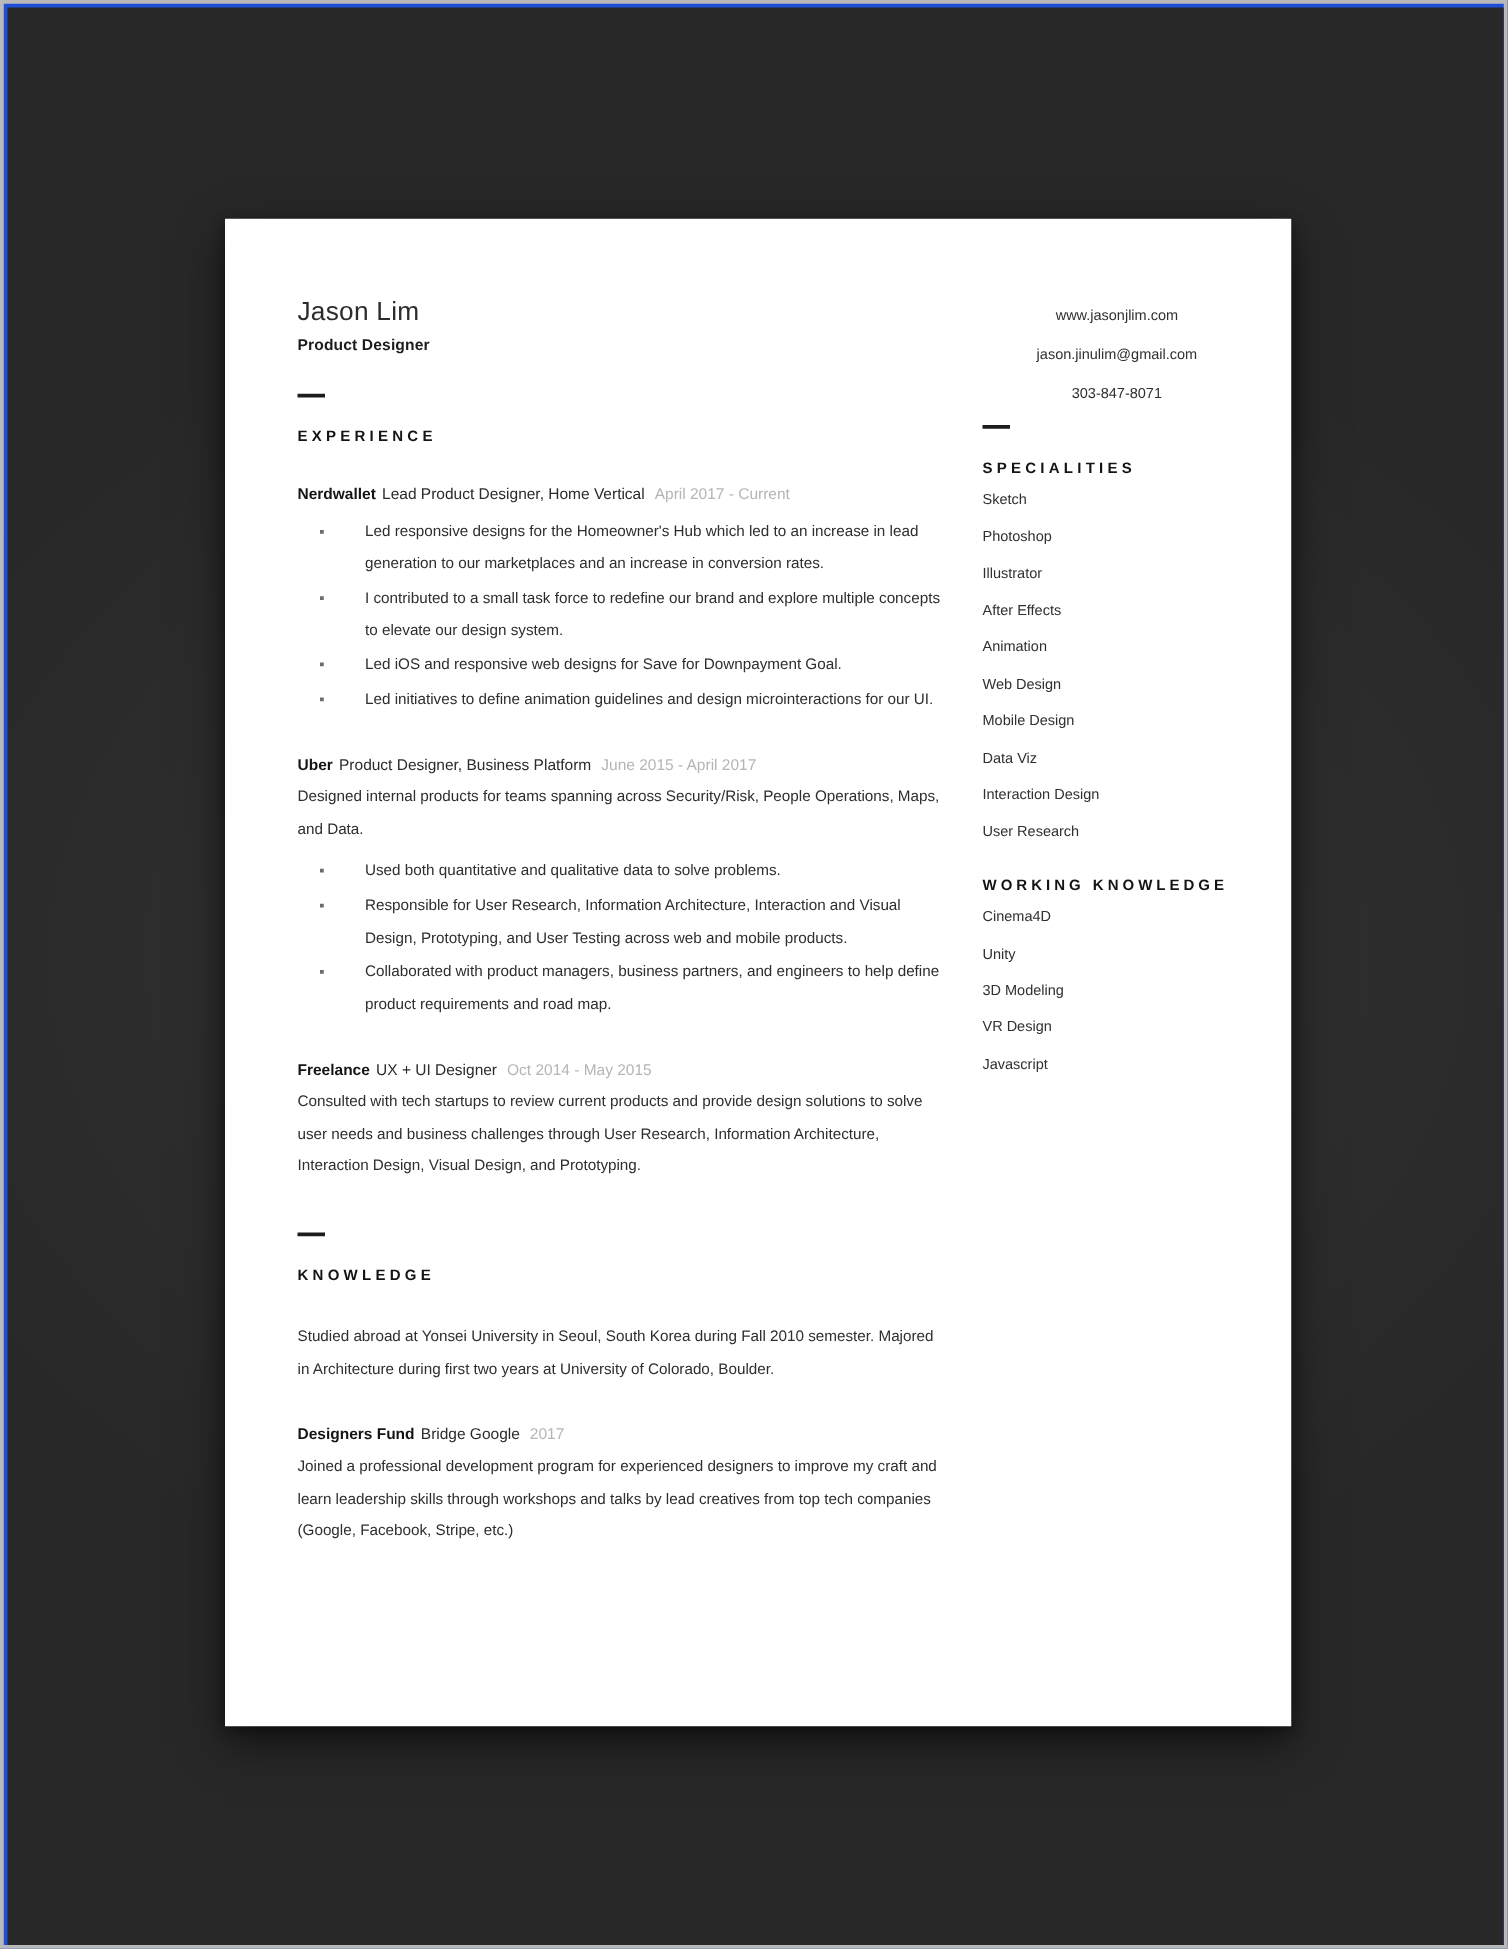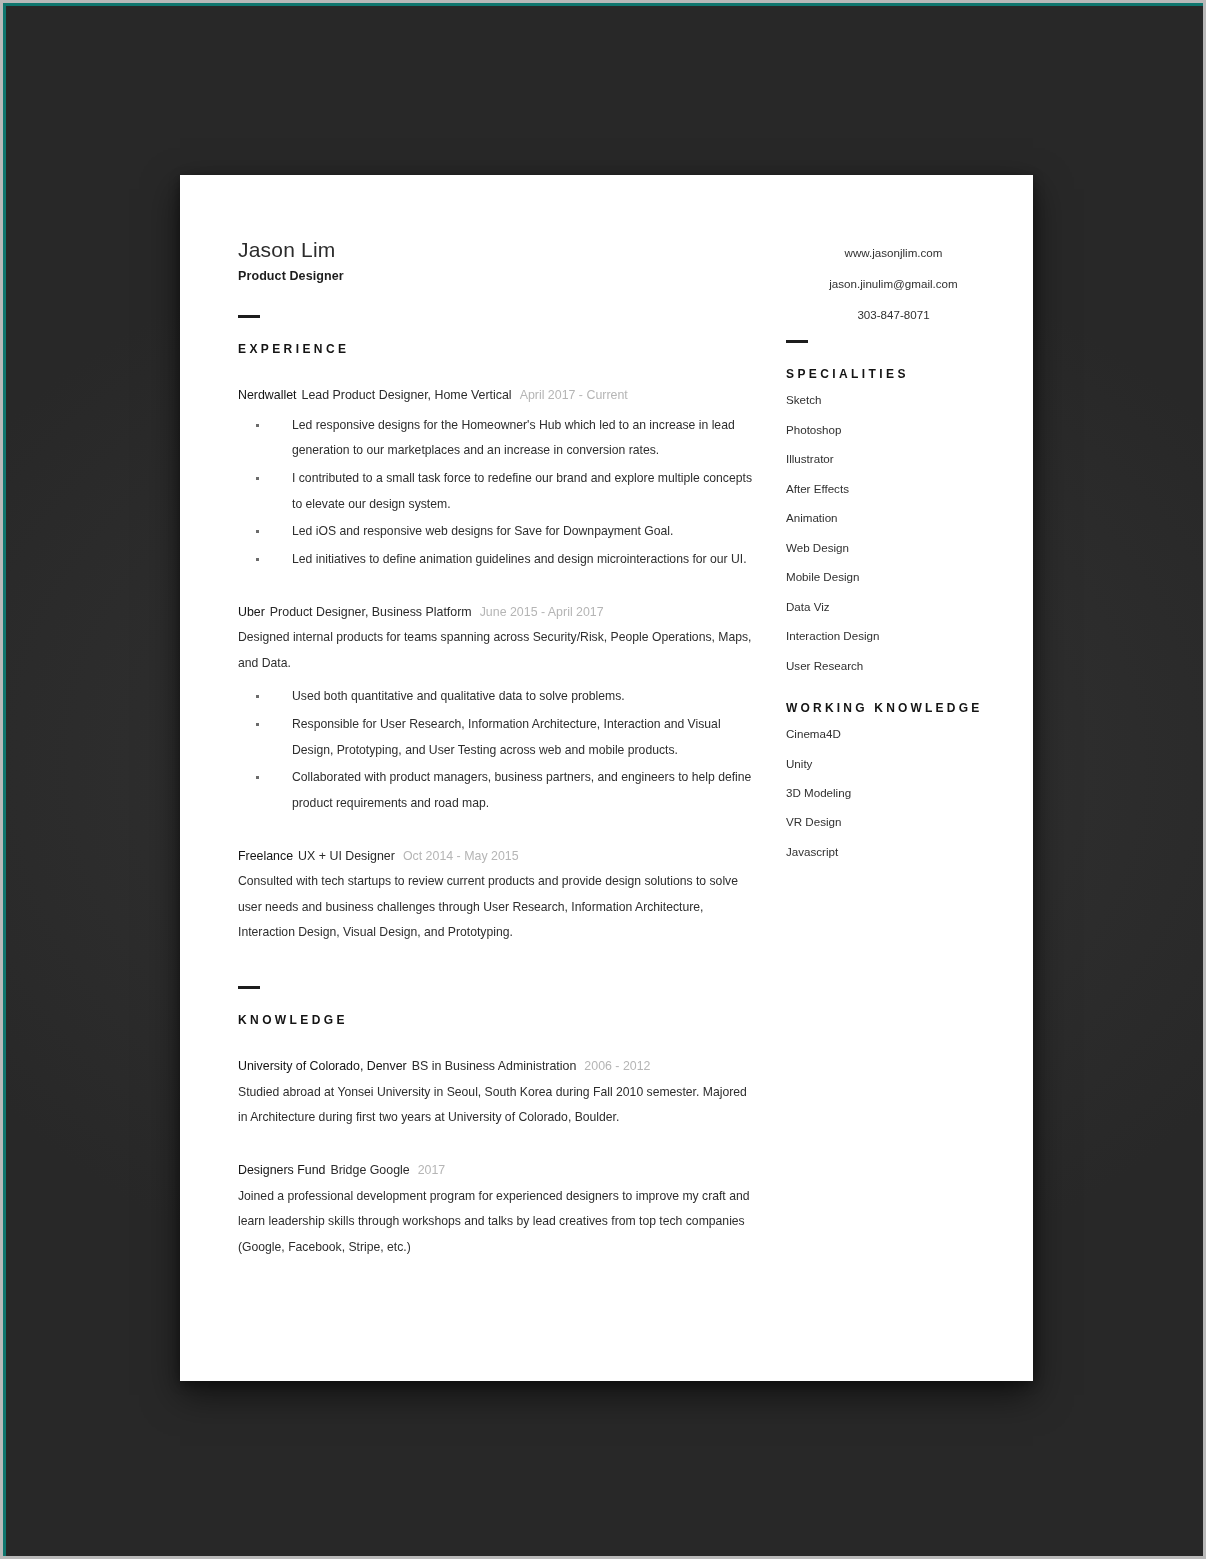--- a/index.html
+++ b/index.html
@@ -17,21 +17,21 @@
   }
 
   
   #frame {
     position: absolute;
     left: 0; top: 0;
     width: 1206px;
     height: 1559px;
     box-sizing: border-box;
     border: 3px solid #b9b9b9;
-    background: #0f766e;
+    background: #1d4ed8;
     overflow: hidden;
     padding-left: 11px;
   }
   #backdrop {
     position: absolute;
     left: 3px; top: 3px;
     width: 1200px; height: 1553px;
     background:
       radial-gradient(ellipse 760px 560px at 600px 760px, #333333 0%, #2e2e2e 55%, #282828 100%);
   }
@@ -97,21 +97,21 @@
   .section-head.wk-head { letter-spacing: 3.2px; }
 
   .job { margin-top: 30px; }
   .job-line {
     font-size: 12.4px;
     color: #2b2b2b;
     line-height: 1.5;
     margin: 0;
   }
   .org {
-    font-weight: 400;
+    font-weight: 700;
     color: #141414;
   }
   .title {
     font-weight: 400;
     color: #2b2b2b;
     margin-left: 5px;
   }
   .dates {
     color: #b5b5b5;
     font-weight: 400;
@@ -231,23 +231,20 @@
           <p class="job-desc">Consulted with tech startups to review current products and provide design solutions to solve user needs and business challenges through User Research, Information Architecture, Interaction Design, Visual Design, and Prototyping.</p>
         </div>
 
         <div class="job">
         </div>
 
         <div class="rule" id="edu-rule"></div>
         <div class="section-head">KNOWLEDGE</div>
 
         <div class="job">
-          <p class="job-line">
-            <span class="org">University of Colorado, Denver</span><span class="title">BS in Business Administration</span><span class="dates">2006 - 2012</span>
-          </p>
           <p class="job-desc">Studied abroad at Yonsei University in Seoul, South Korea during Fall 2010 semester. Majored in Architecture during first two years at University of Colorado, Boulder.</p>
         </div>
 
         <div class="job">
           <p class="job-line">
             <span class="org">Designers Fund</span><span class="title">Bridge Google</span><span class="dates">2017</span>
           </p>
           <p class="job-desc">Joined a professional development program for experienced designers to improve my craft and learn leadership skills through workshops and talks by lead creatives from top tech companies (Google, Facebook, Stripe, etc.)</p>
         </div>
 

